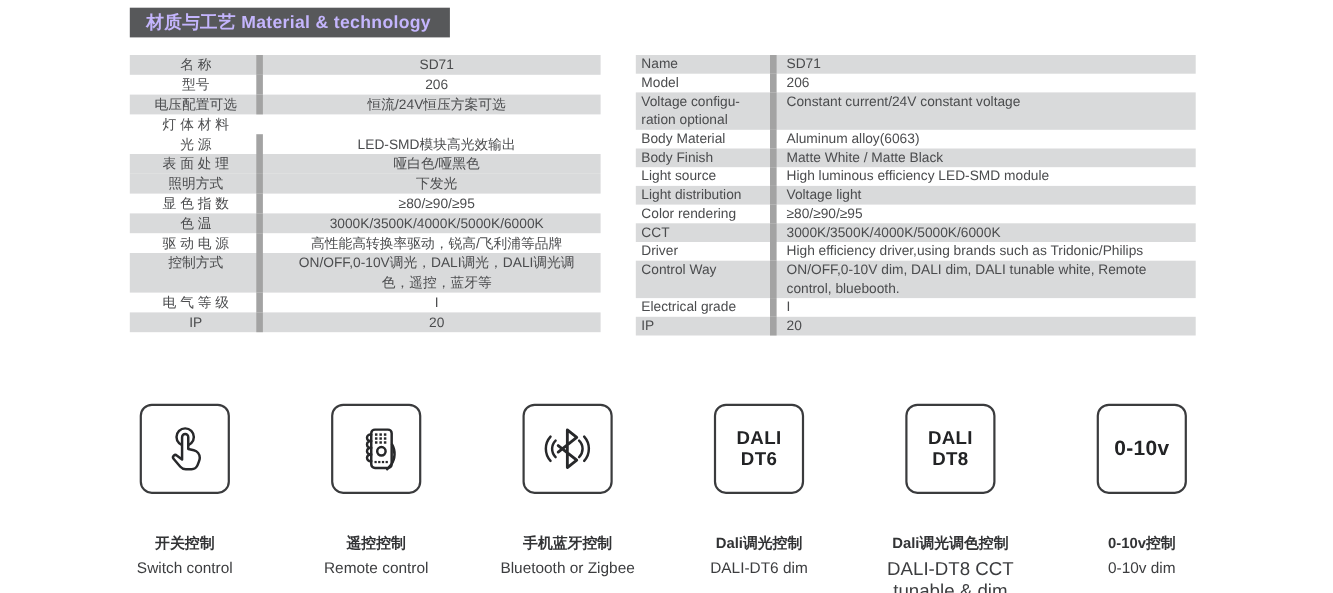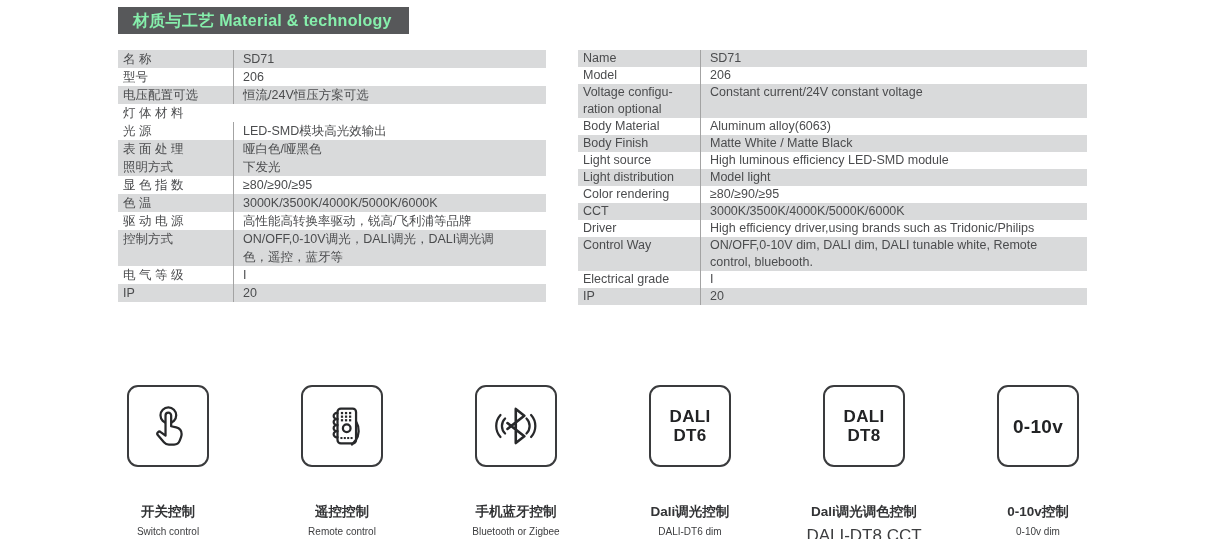--- a/index.html
+++ b/index.html
@@ -1,41 +1,41 @@
 <!DOCTYPE html>
 <html><head>
 <meta charset="utf-8">
 <style>
   html,body{margin:0;padding:0;background:#ffffff;}
   body{width:1212px;height:539px;font-family:"Liberation Sans","DejaVu Sans",sans-serif;}
   .page{position:relative;width:1212px;height:539px;overflow:hidden;background:#ffffff;}
 
-  .section-bar{position:absolute;left:118px;background:#57585a;color:#86efac;
+  .section-bar{position:absolute;left:118px;background:#57585a;color:#c4b5fd;
     font-size:16px;font-weight:bold;height:27px;line-height:27px;padding:0 17px 0 15px;letter-spacing:.3px;}
   #bar1{top:7px;}
   #bar2{top:324px;}
 
   .spec-table{position:absolute;top:50px;color:#4b4c4e;font-size:12.5px;}
-  #table-cn{left:118px;width:428px;line-height:18px;}
+  #table-cn{left:118px;width:428px;line-height:18px;text-align:center;}
   #table-en{left:578px;width:509px;line-height:17px;}
   .row{display:flex;}
   .row.stripe{background:#d9dadb;}
   .cell{white-space:pre-line;}
   .cell.label{flex:0 0 115px;padding-left:5px;box-sizing:border-box;}
   #table-en .cell.label{flex-basis:122px;}
-  .cell.value{flex:1;border-left:1px solid #a3a3a3;padding-left:9px;}
+  .cell.value{flex:1;border-left:6px solid #a3a3a3;padding-left:9px;}
 
   .modes{position:absolute;left:81px;top:367px;width:1044px;display:flex;}
   .mode{width:174px;text-align:center;}
-  .mode-box{width:82px;height:82px;margin:18px auto;border:2px solid #3a3b3d;border-radius:11px;
+  .mode-box{width:82px;height:82px;margin:0 auto;border:2px solid #3a3b3d;border-radius:11px;
     display:flex;align-items:center;justify-content:center;box-sizing:border-box;background:#fff;}
   .box-text{font-weight:bold;color:#222325;font-size:17px;line-height:19px;white-space:pre-line;letter-spacing:.3px;}
   .box-text.big{font-size:19px;}
   .mode-cn{margin-top:36px;font-size:13.5px;font-weight:bold;color:#323335;}
-  .mode-en{margin-top:5px;font-size:10px;color:#3c3d3f;}
+  .mode-en{margin-top:5px;font-size:14px;color:#3c3d3f;}
   .mode-en.small{font-size:17px;}
   svg.icon{stroke:#27282a;fill:none;stroke-width:2;stroke-linecap:round;stroke-linejoin:round;}
 </style>
 </head>
 <body>
 
 <div class="page">
 
   <div class="section-bar" id="bar1">材质与工艺  Material &amp; technology</div>
 
@@ -115,21 +115,21 @@
     <div class="row stripe">
         <div class="cell label">Body Finish</div>
         <div class="cell value">Matte White / Matte Black</div>
       </div>
     <div class="row">
         <div class="cell label">Light source</div>
         <div class="cell value">High luminous efficiency LED-SMD module</div>
       </div>
     <div class="row stripe">
         <div class="cell label">Light distribution</div>
-        <div class="cell value">Model light</div>
+        <div class="cell value">Voltage light</div>
       </div>
     <div class="row">
         <div class="cell label">Color rendering</div>
         <div class="cell value">≥80/≥90/≥95</div>
       </div>
     <div class="row stripe">
         <div class="cell label">CCT</div>
         <div class="cell value">3000K/3500K/4000K/5000K/6000K</div>
       </div>
     <div class="row">

